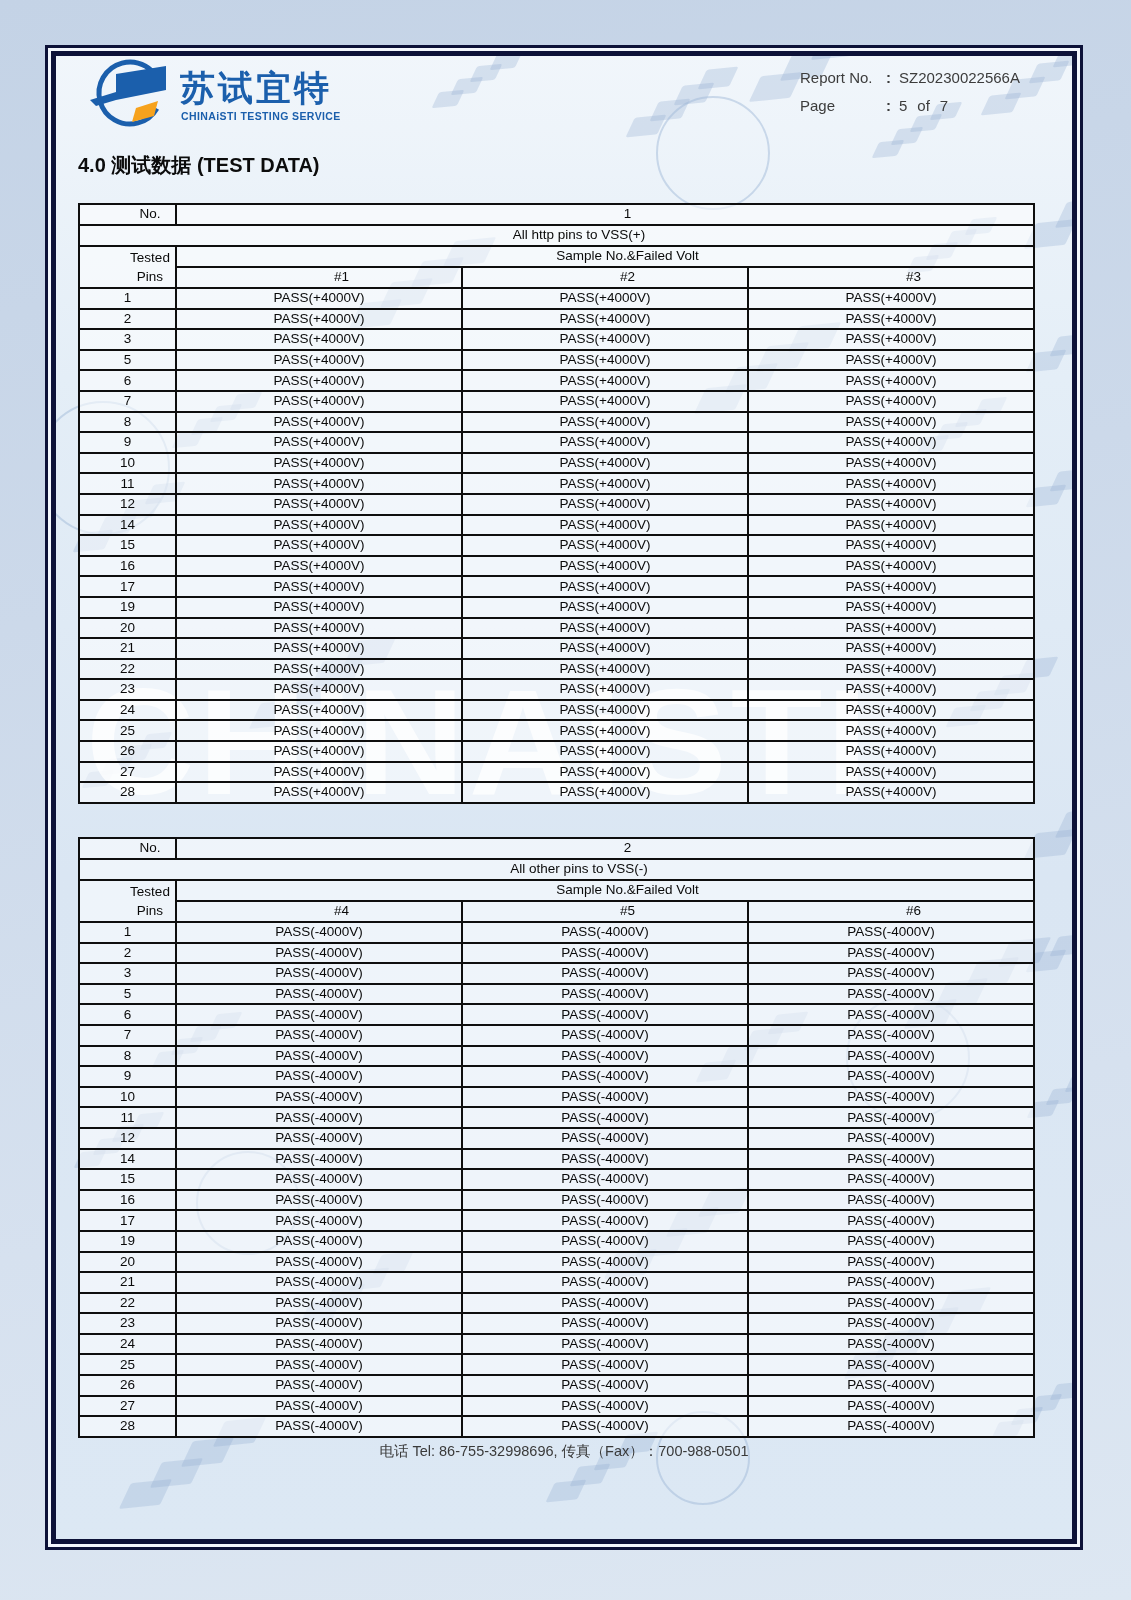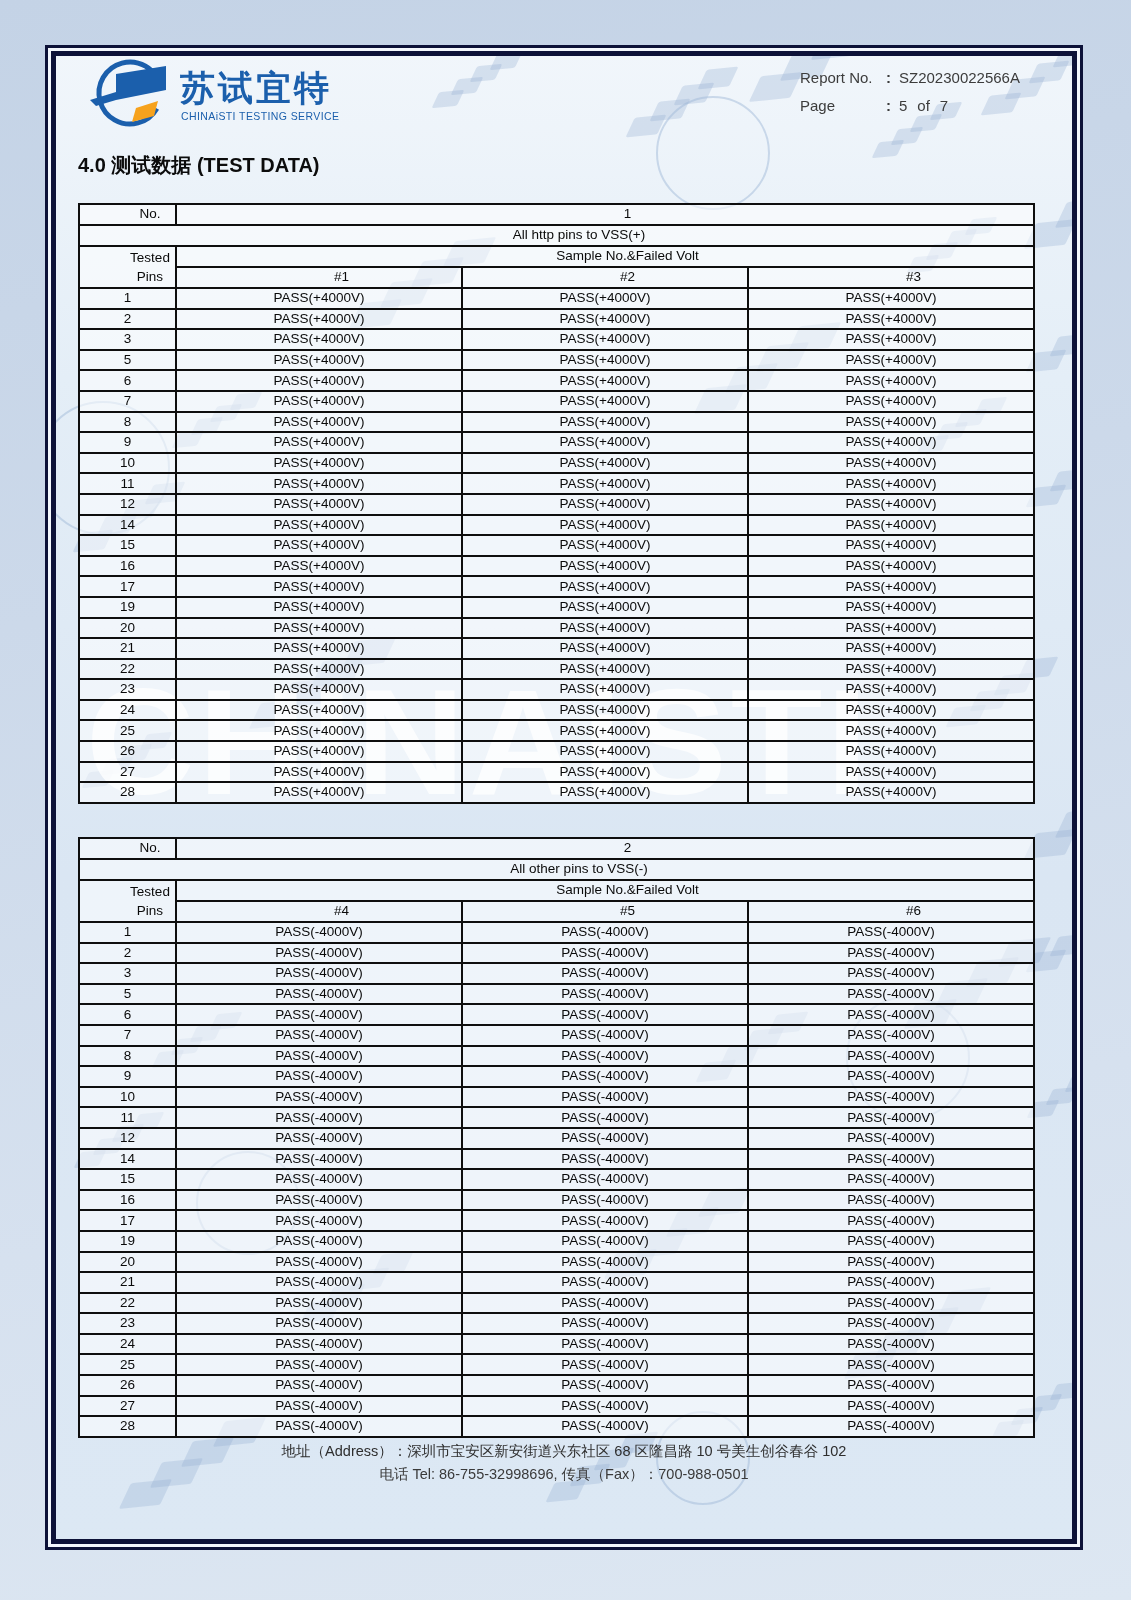--- a/index.html
+++ b/index.html
@@ -16,21 +16,21 @@
   .ring{position:absolute;border:2px solid rgba(158,184,216,0.48);border-radius:50%;}
   .watermark{position:absolute;left:38px;top:612px;width:960px;z-index:1;
     font-size:150px;font-weight:bold;letter-spacing:4px;line-height:1.1;
     color:rgba(255,255,255,0.78);white-space:nowrap;}
   .content{position:absolute;inset:0;z-index:2;}
 
   
   .logo-svg{position:absolute;left:40px;top:8px;}
   .logo-cn{position:absolute;left:132px;top:22px;font-size:35px;font-weight:bold;
     color:#1b5fac;letter-spacing:3px;line-height:1;}
-  .logo-en{position:absolute;left:133px;top:62px;font-size:10.5px;font-weight:normal;
+  .logo-en{position:absolute;left:133px;top:62px;font-size:10.5px;font-weight:bold;
     color:#1b5fac;letter-spacing:0.4px;}
   .dept-title{position:absolute;left:262px;top:36px;font-size:20px;font-weight:bold;
     color:#111;white-space:nowrap;}
   .report-block{position:absolute;left:752px;top:16px;font-size:15px;color:#3c3c3c;}
   .report-line{height:28px;line-height:28px;white-space:nowrap;}
   .report-label{display:inline-block;width:86px;}
   .report-colon{font-weight:bold;margin-right:8px;}
   .page-of{margin:0 10px;}
 
   .section-title{position:absolute;left:30px;top:104px;font-size:20px;font-weight:bold;
@@ -560,19 +560,18 @@
             <tr>
               <td>28</td>
               <td>PASS(-4000V)</td>
               <td>PASS(-4000V)</td>
               <td>PASS(-4000V)</td>
             </tr>
           </tbody>
       </table>
 
       <div class="footer">
-        <div class="f-line f-cn">地址（Address）：深圳市宝安区新安街道兴东社区 68 区隆昌路 10 号美生创谷春谷 102</div>
         <div class="f-line f-tel">电话 Tel: 86-755-32998696, 传真（Fax）：700-988-0501</div>
       </div>
     </div>
 
   </div>
 </div>
 
 </body></html>

